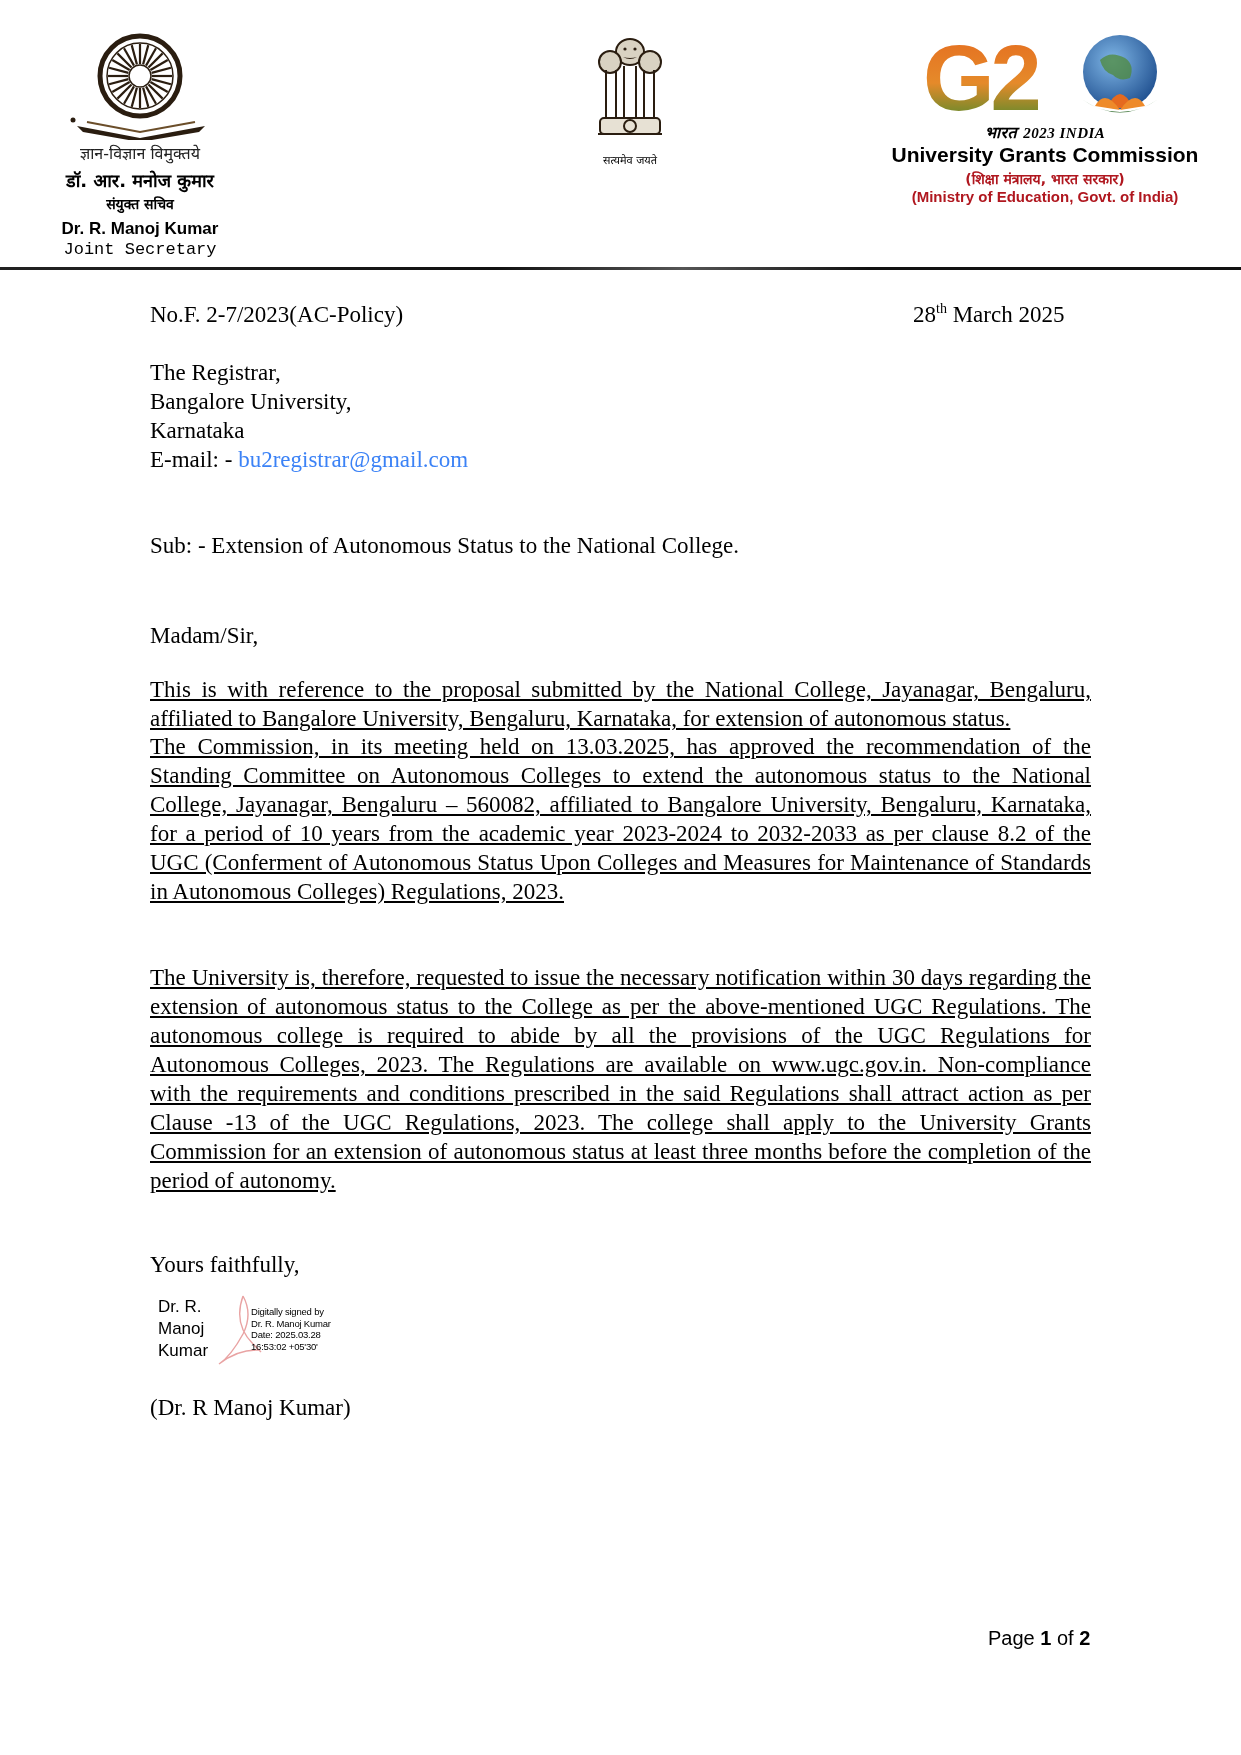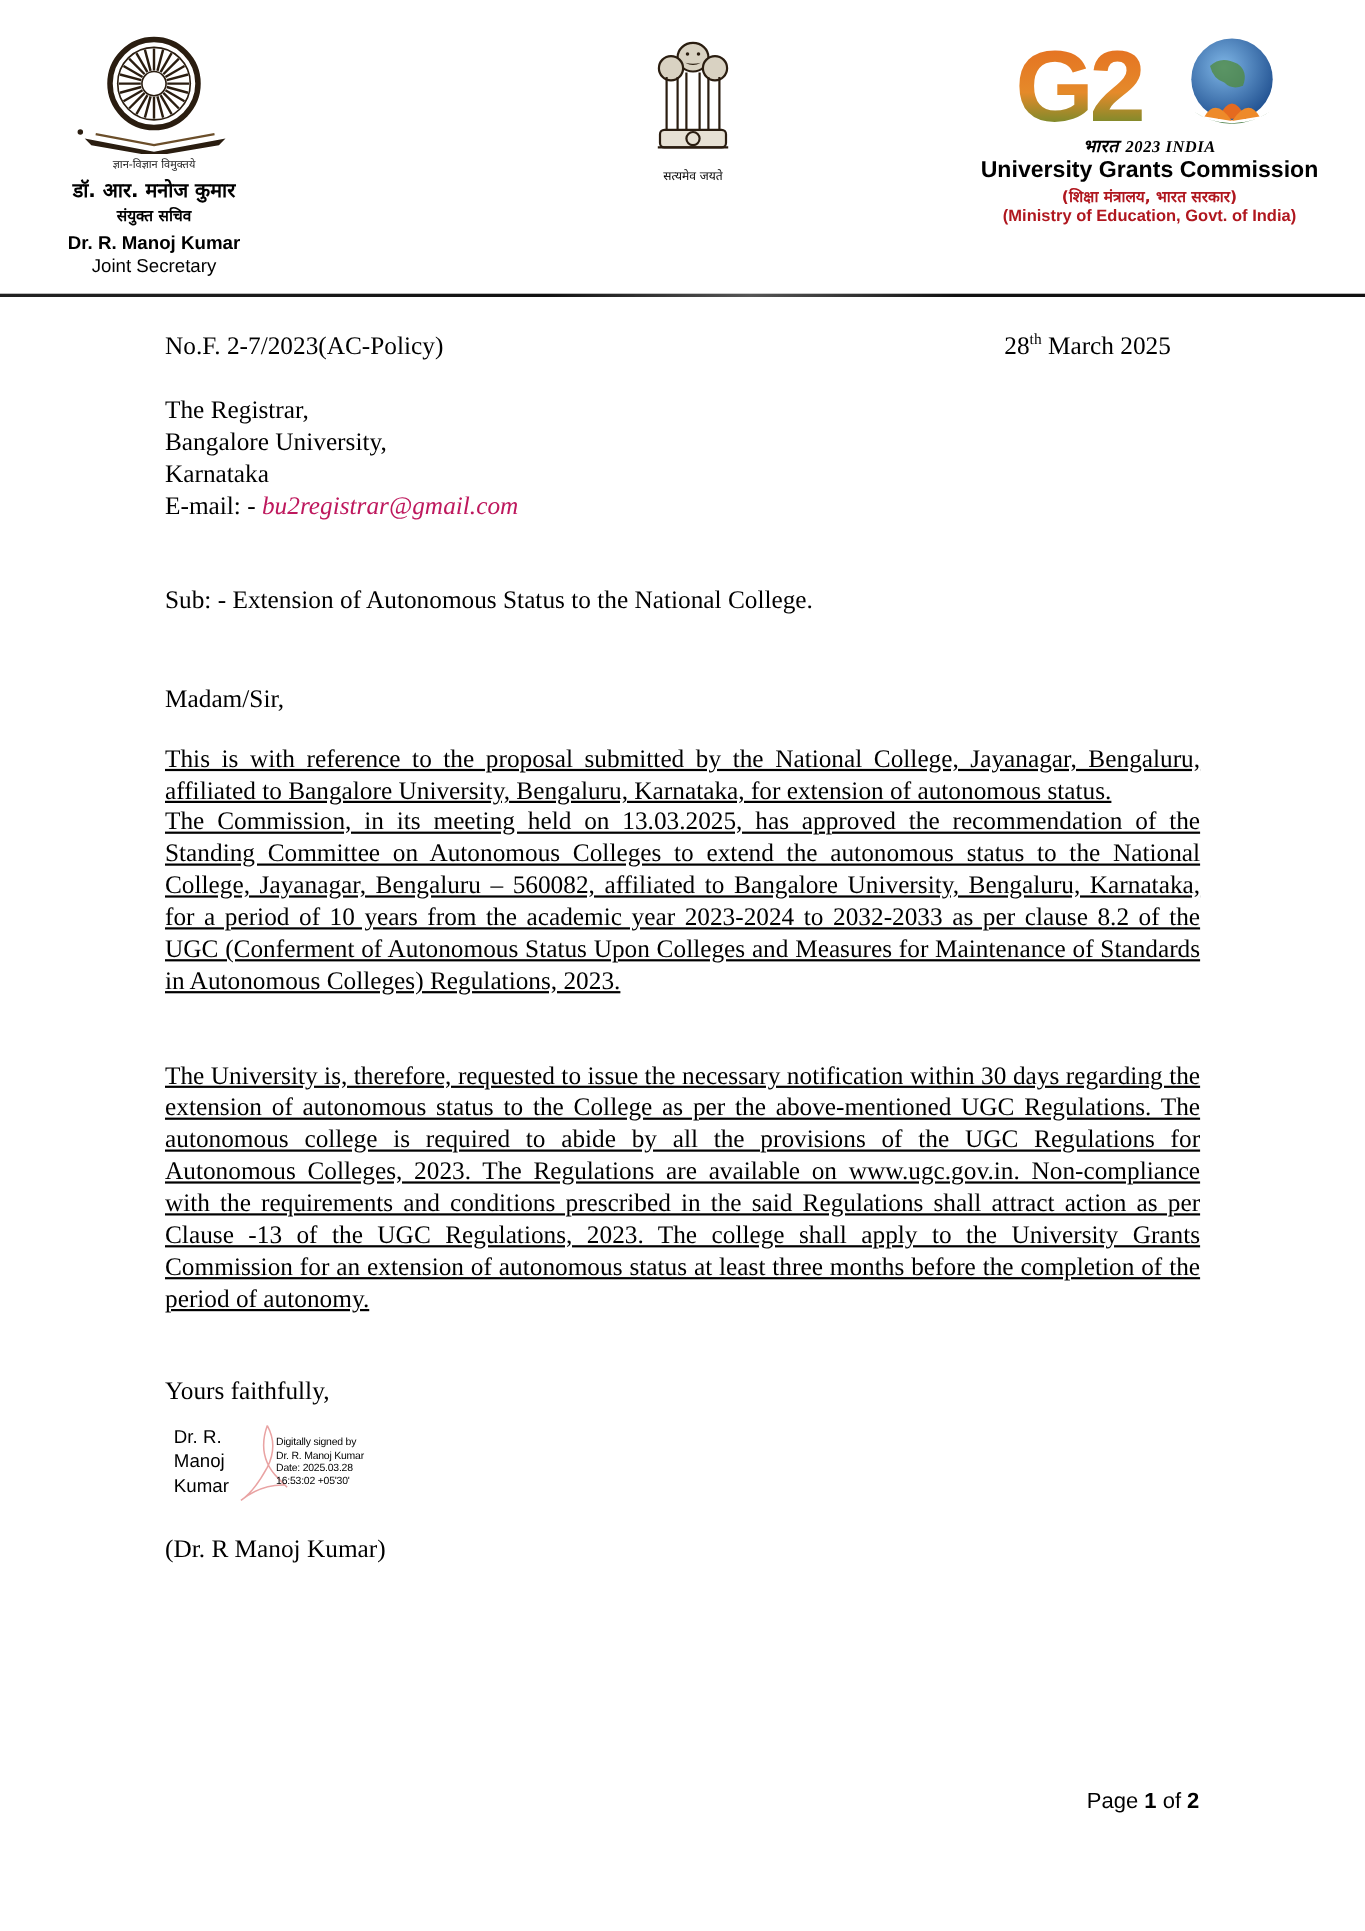--- a/index.html
+++ b/index.html
@@ -5,25 +5,25 @@
     html, body { margin: 0; padding: 0; background: #ffffff; }
     body {
       width: 1241px; height: 1755px; position: relative; overflow: hidden;
       font-family: "Liberation Serif", "DejaVu Serif", serif; color: #000;
     }
     .abs { position: absolute; }
 
     
     .lh-left { left: 20px; top: 30px; width: 240px; text-align: center; }
     .lh-left .ugc-logo { display: block; margin: 0 auto; width: 170px; height: 110px; }
-    .lh-left .motto { font-family: "DejaVu Sans", sans-serif; font-size: 10px; color: #222; margin-top: 2px; }
+    .lh-left .motto { font-family: "DejaVu Sans", sans-serif; font-size: 16px; color: #222; margin-top: 2px; }
     .lh-left .name-hi { font-family: "DejaVu Sans", sans-serif; font-size: 18px; font-weight: bold; margin-top: 4px; }
     .lh-left .desig-hi { font-family: "DejaVu Sans", sans-serif; font-size: 14px; font-weight: bold; margin-top: 2px; }
     .lh-left .name-en { font-family: "Liberation Sans", sans-serif; font-size: 17px; font-weight: bold; margin-top: 6px; }
-    .lh-left .desig-en { font-family: Liberation Sans, sans-serif; font-size: 17px; margin-top: 1px; }
+    .lh-left .desig-en { font-family: Liberation Mono, monospace; font-size: 17px; margin-top: 1px; }
 
     .lh-center { left: 570px; top: 30px; width: 120px; text-align: center; }
     .emblem { display: block; margin: 0 auto; width: 80px; height: 120px; }
     .lh-center .satyamev { font-family: "DejaVu Sans", sans-serif; font-size: 11px; margin-top: 2px; }
 
     .lh-right { left: 860px; top: 30px; width: 370px; text-align: center; }
     .g20 { display: block; margin: 0 auto; width: 260px; height: 95px; }
     .g20-sub { font-family: "Liberation Serif", serif; font-size: 15px; font-weight: bold; margin-top: -4px; letter-spacing: 0.5px; font-style: italic; }
     .g20-sub .hi { font-family: "DejaVu Sans", sans-serif; font-size: 16px; margin-right: 6px; }
     .ugc-hi { font-family: "DejaVu Sans", sans-serif; font-size: 19px; font-weight: bold; margin-top: 10px; }
@@ -33,21 +33,21 @@
 
     .rule { left: 0; top: 267px; width: 1241px; height: 3px;
       background: linear-gradient(to right, #222 0%, #111 40%, #555 55%, #111 70%, #111 100%); }
 
     
     .text { font-size: 23px; line-height: 29px; }
     .ref { left: 150px; top: 300px; }
     .date { left: 913px; top: 300px; }
     .date sup { font-size: 14px; vertical-align: 9px; line-height: 0; }
     .addr { left: 150px; top: 358px; }
-    .addr .email { color: #be185d; text-decoration: none; font-style: italic; }
+    .addr .email { color: #3b82f6; text-decoration: none; }
     .subject { left: 150px; top: 531px; }
     .salutation { left: 150px; top: 589px; margin-top: 32px; }
     .para { left: 150px; width: 941px; text-align: justify; text-decoration: underline; }
     .p1 { top: 675px; }
     .p2 { top: 732px; }
     .p3 { top: 963px; }
     .closing { left: 150px; top: 1250px; }
 
     
     .sig { left: 158px; top: 1296px; width: 200px; height: 70px; }

